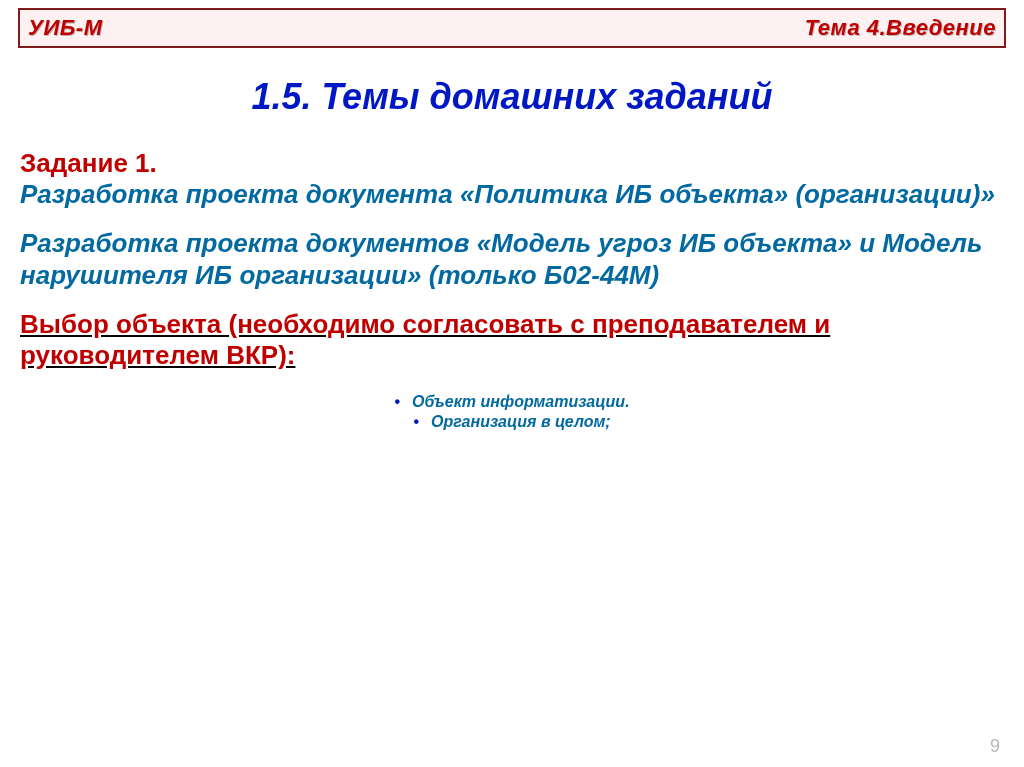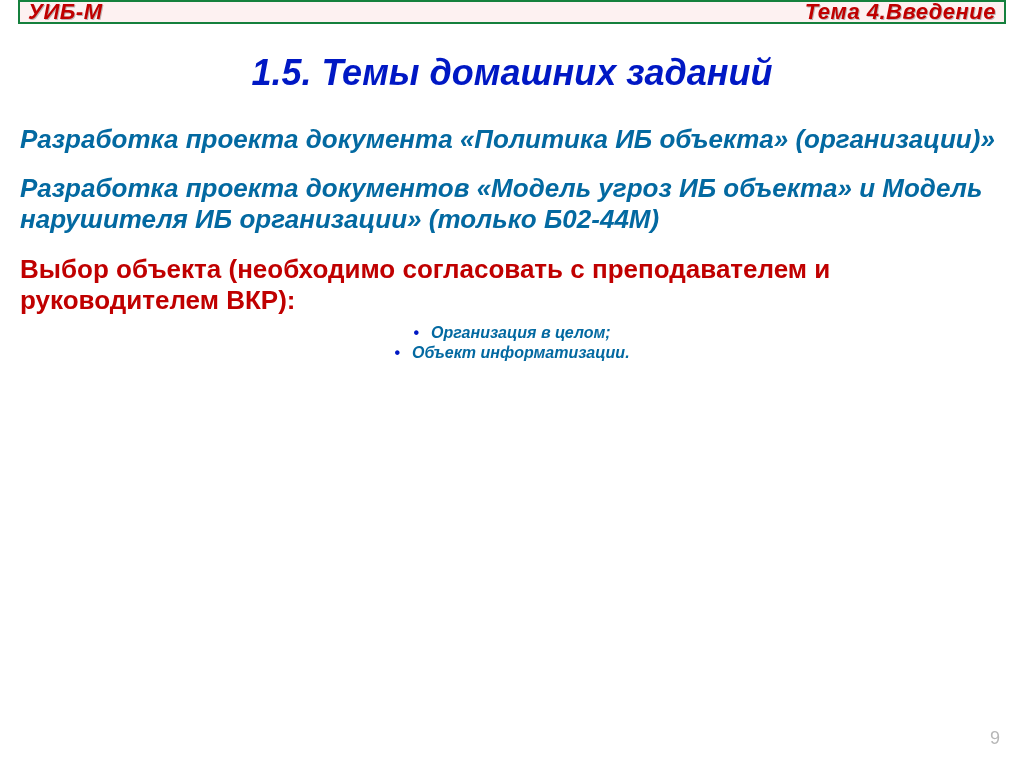--- a/index.html
+++ b/index.html
@@ -1,22 +1,23 @@
 <!DOCTYPE html>
 <html><head>
 <meta charset="utf-8">
 <style>
   * { margin: 0; padding: 0; box-sizing: border-box; }
   html, body { width: 1024px; height: 767px; background: #fff; font-family: "Segoe UI", Tahoma, Arial, sans-serif; }
   .slide { width: 1024px; height: 767px; position: relative; padding: 0 18px; }
   .header-bar {
+    margin-top: 8px;
     width: 100%;
-    height: 24px;
+    height: 40px;
     background: #fdf1f1;
-    border: 2px solid #15803d;
+    border: 2px solid #7f1d1d;
     display: flex;
     align-items: center;
     justify-content: space-between;
     padding: 0 8px;
   }
   .hdr-left, .hdr-right {
     font-weight: 900;
     font-style: italic;
     font-size: 22px;
     color: #c00000;
@@ -48,36 +49,37 @@
   <div class="header-bar">
     <div class="hdr-left">УИБ-М</div>
     <div class="hdr-right">Тема 4.Введение</div>
   </div>
 
   <div class="title">1.5. Темы домашних заданий</div>
 
   <div class="content">
 
     <div class="blk">
+      <div class="red">Задание 1.</div>
       <div class="blue">Разработка проекта документа «Политика ИБ объекта» (организации)»</div>
     </div>
 
     <div class="blk">
       <div class="blue">Разработка проекта документов  «Модель  угроз ИБ объекта»  и Модель нарушителя ИБ организации» (только Б02-44М)</div>
     </div>
 
-    <div class="blk" style="margin-bottom:8px;">
+    <div class="blk" style="margin-bottom:22px;text-decoration:underline;">
       <div class="red">Выбор объекта (необходимо согласовать с преподавателем и руководителем ВКР):</div>
     </div>
 
     <div class="bullets">
       <span class="row">
-        <span class="dot">•</span><span class="blue">Организация в целом;</span>
+        <span class="dot">•</span><span class="blue">Объект информатизации.</span>
       </span>
       <span class="row">
-        <span class="dot">•</span><span class="blue">Объект информатизации.</span>
+        <span class="dot">•</span><span class="blue">Организация в целом;</span>
       </span>
     </div>
 
   </div>
 
   <div class="pagenum">9</div>
 </div>
 
 </body></html>

